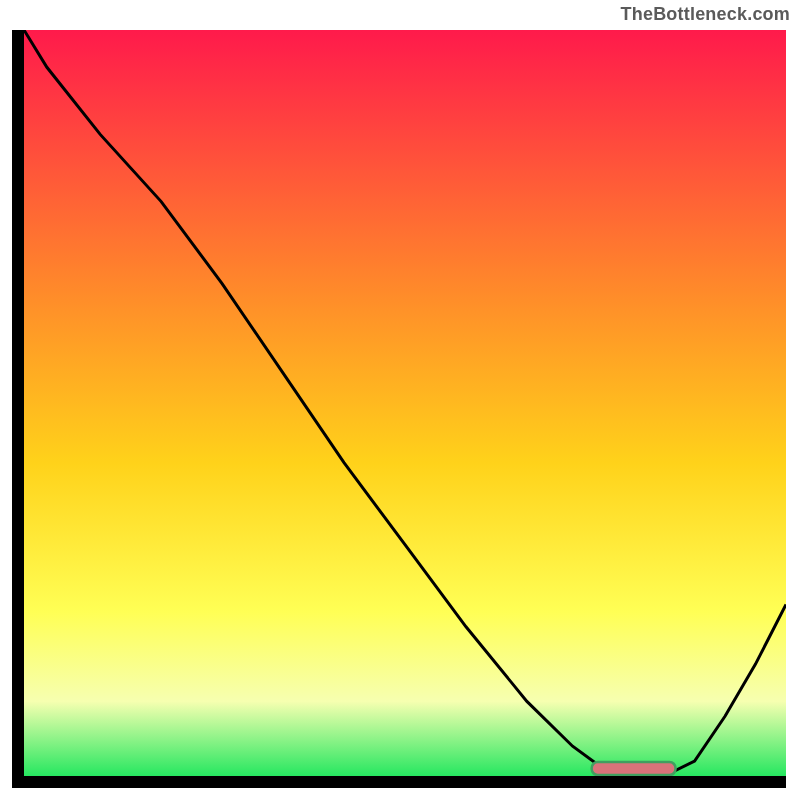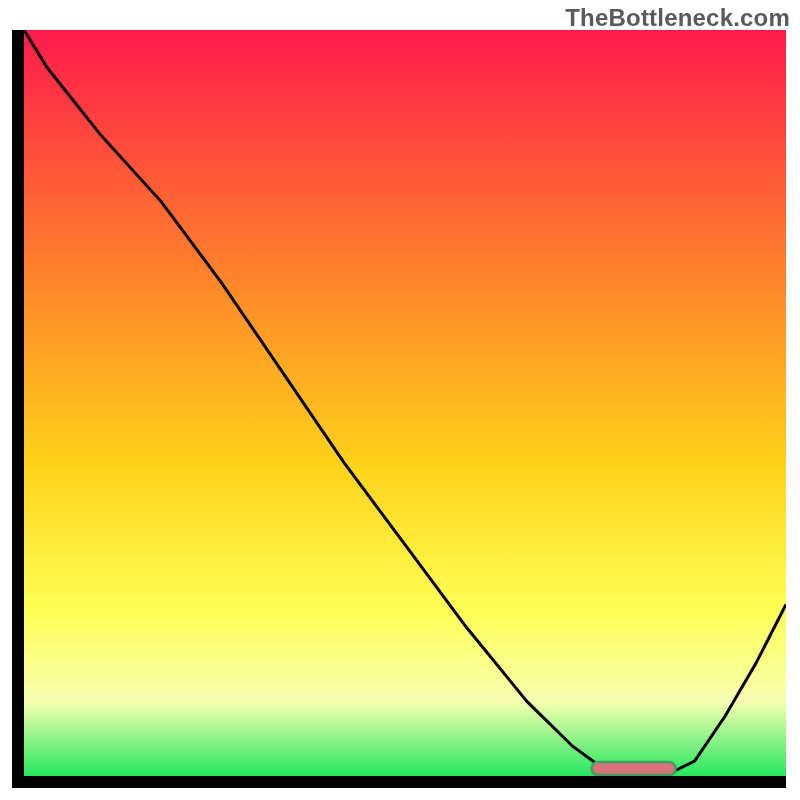--- a/index.html
+++ b/index.html
@@ -13,21 +13,21 @@
   }
   .stage {
     position: relative;
     width: 800px;
     height: 800px;
   }
   .watermark {
     position: absolute;
     top: 4px;
     right: 10px;
-    font-size: 24px;
+    font-size: 18px;
     font-weight: 600;
     color: #5a5a5a;
     letter-spacing: 0.2px;
     z-index: 10;
   }
   svg {
     display: block;
   }
 </style>
 </head>

